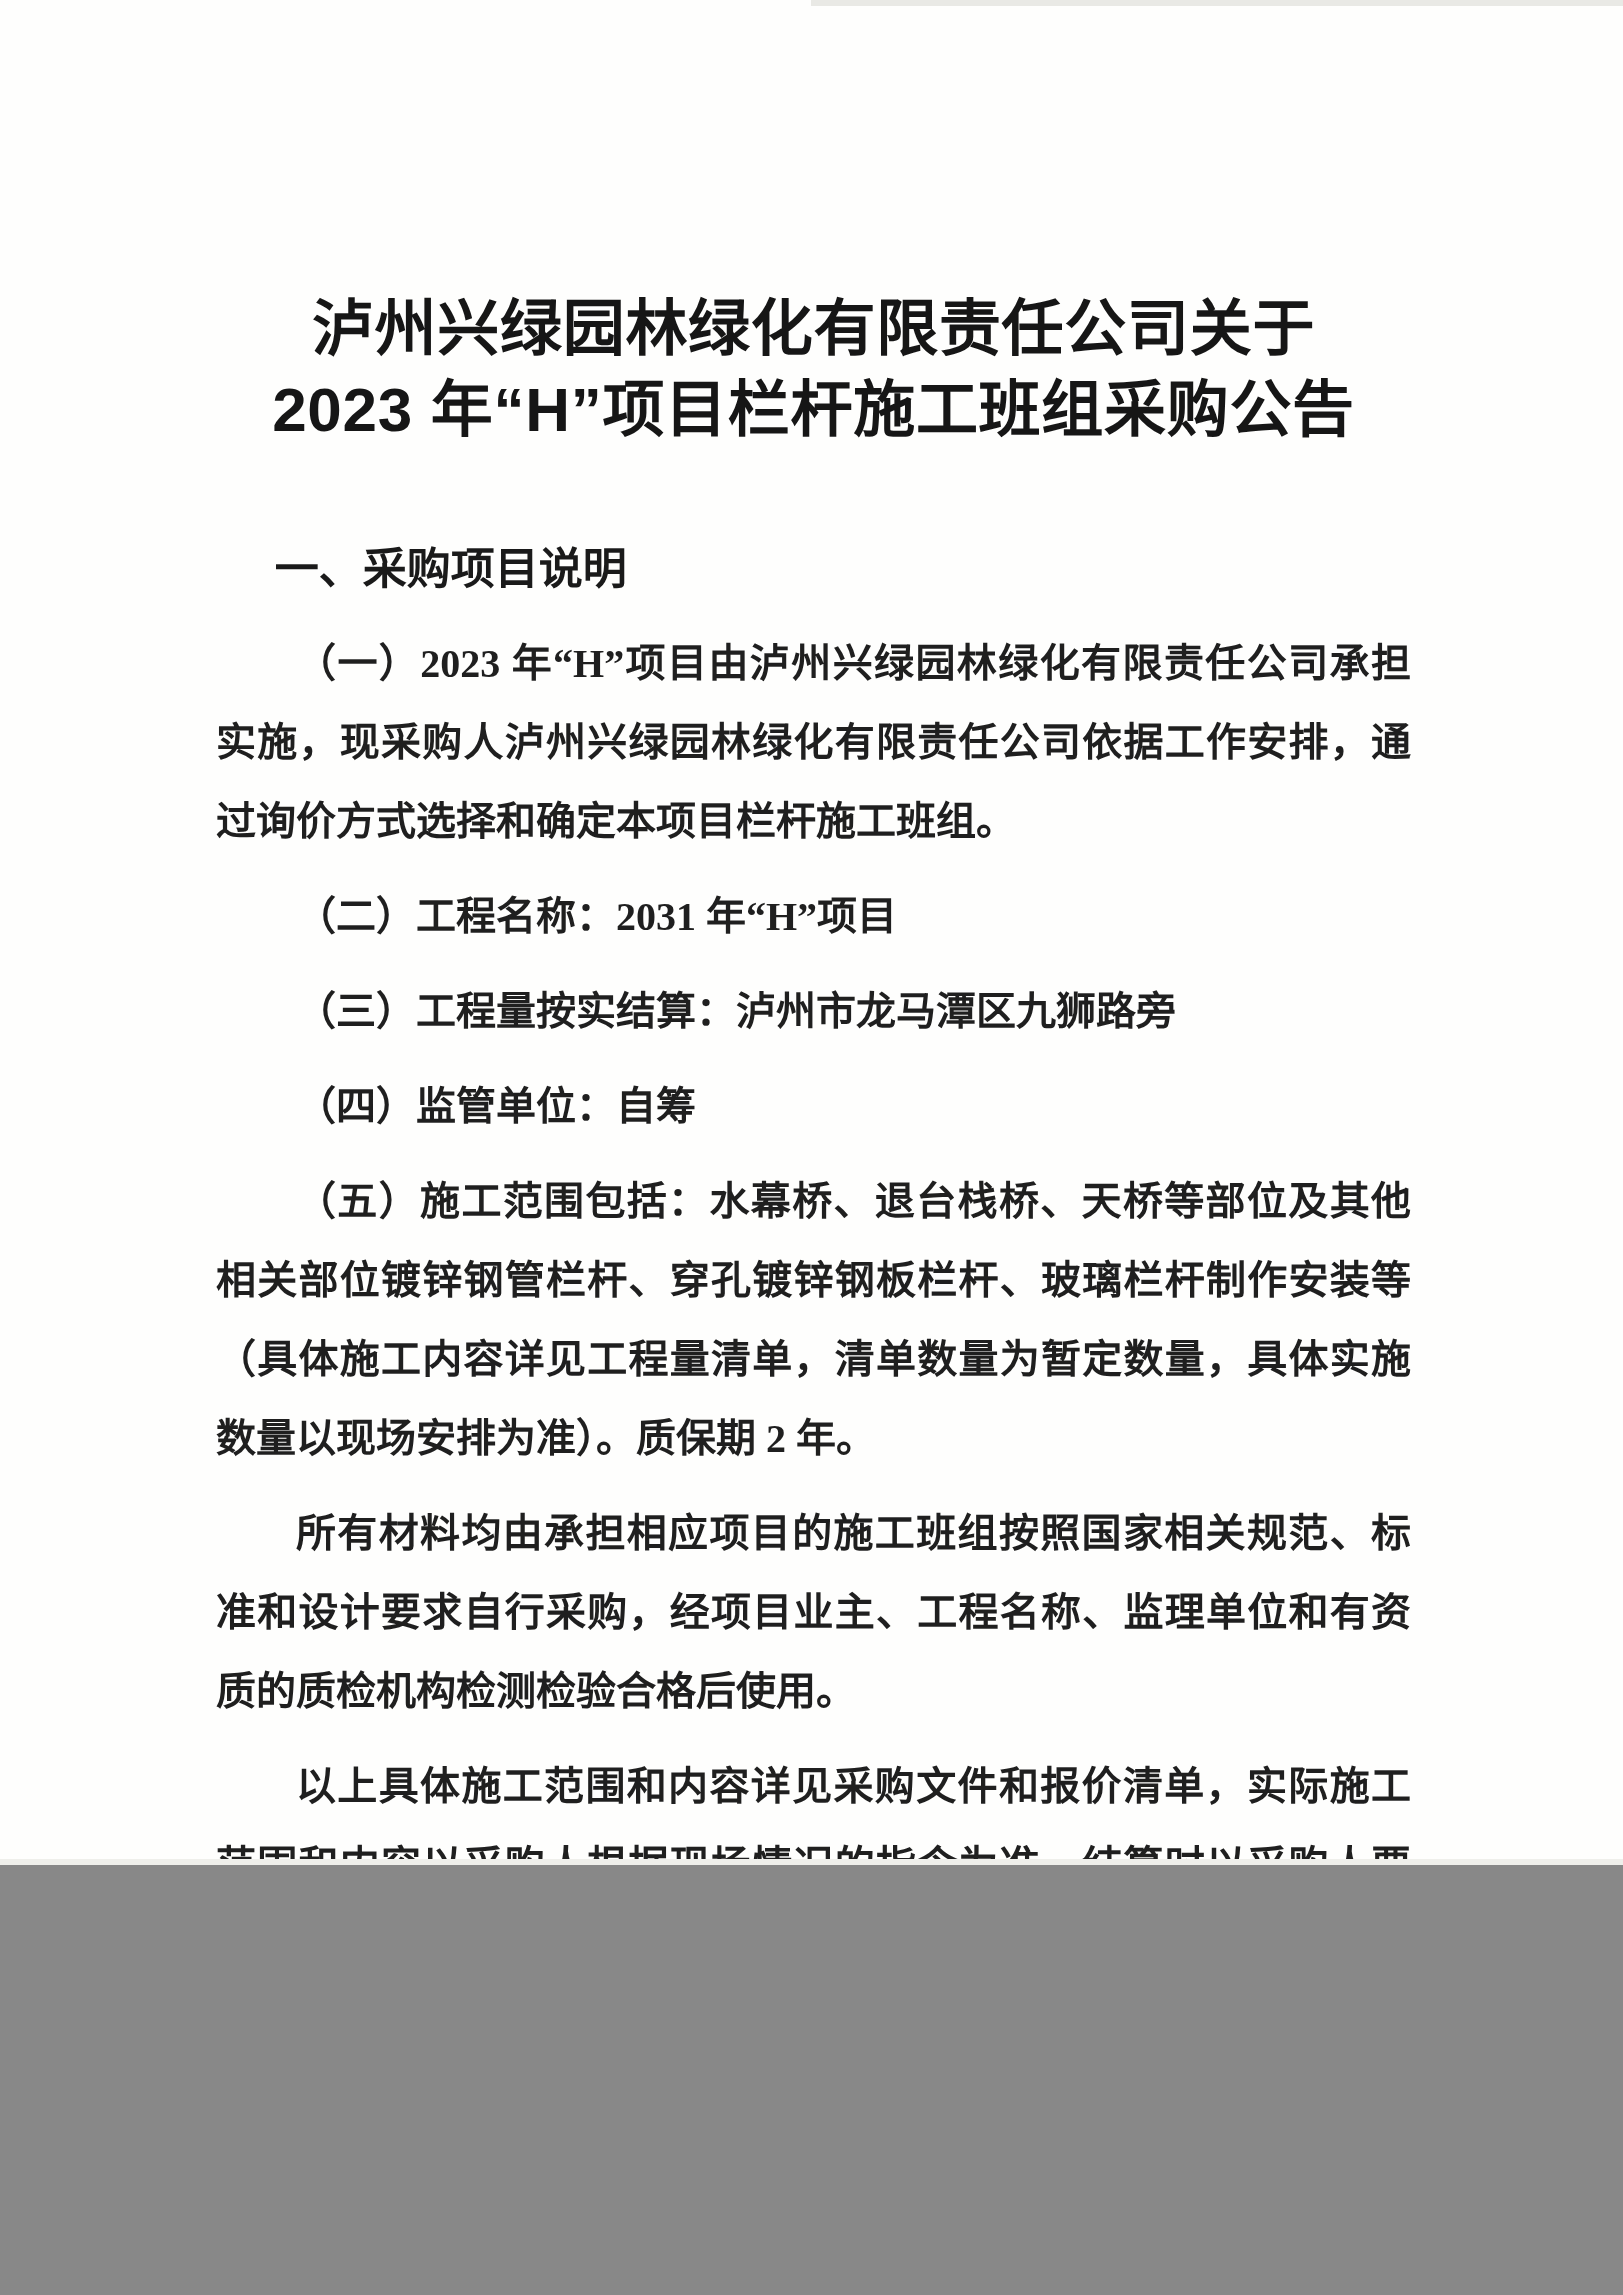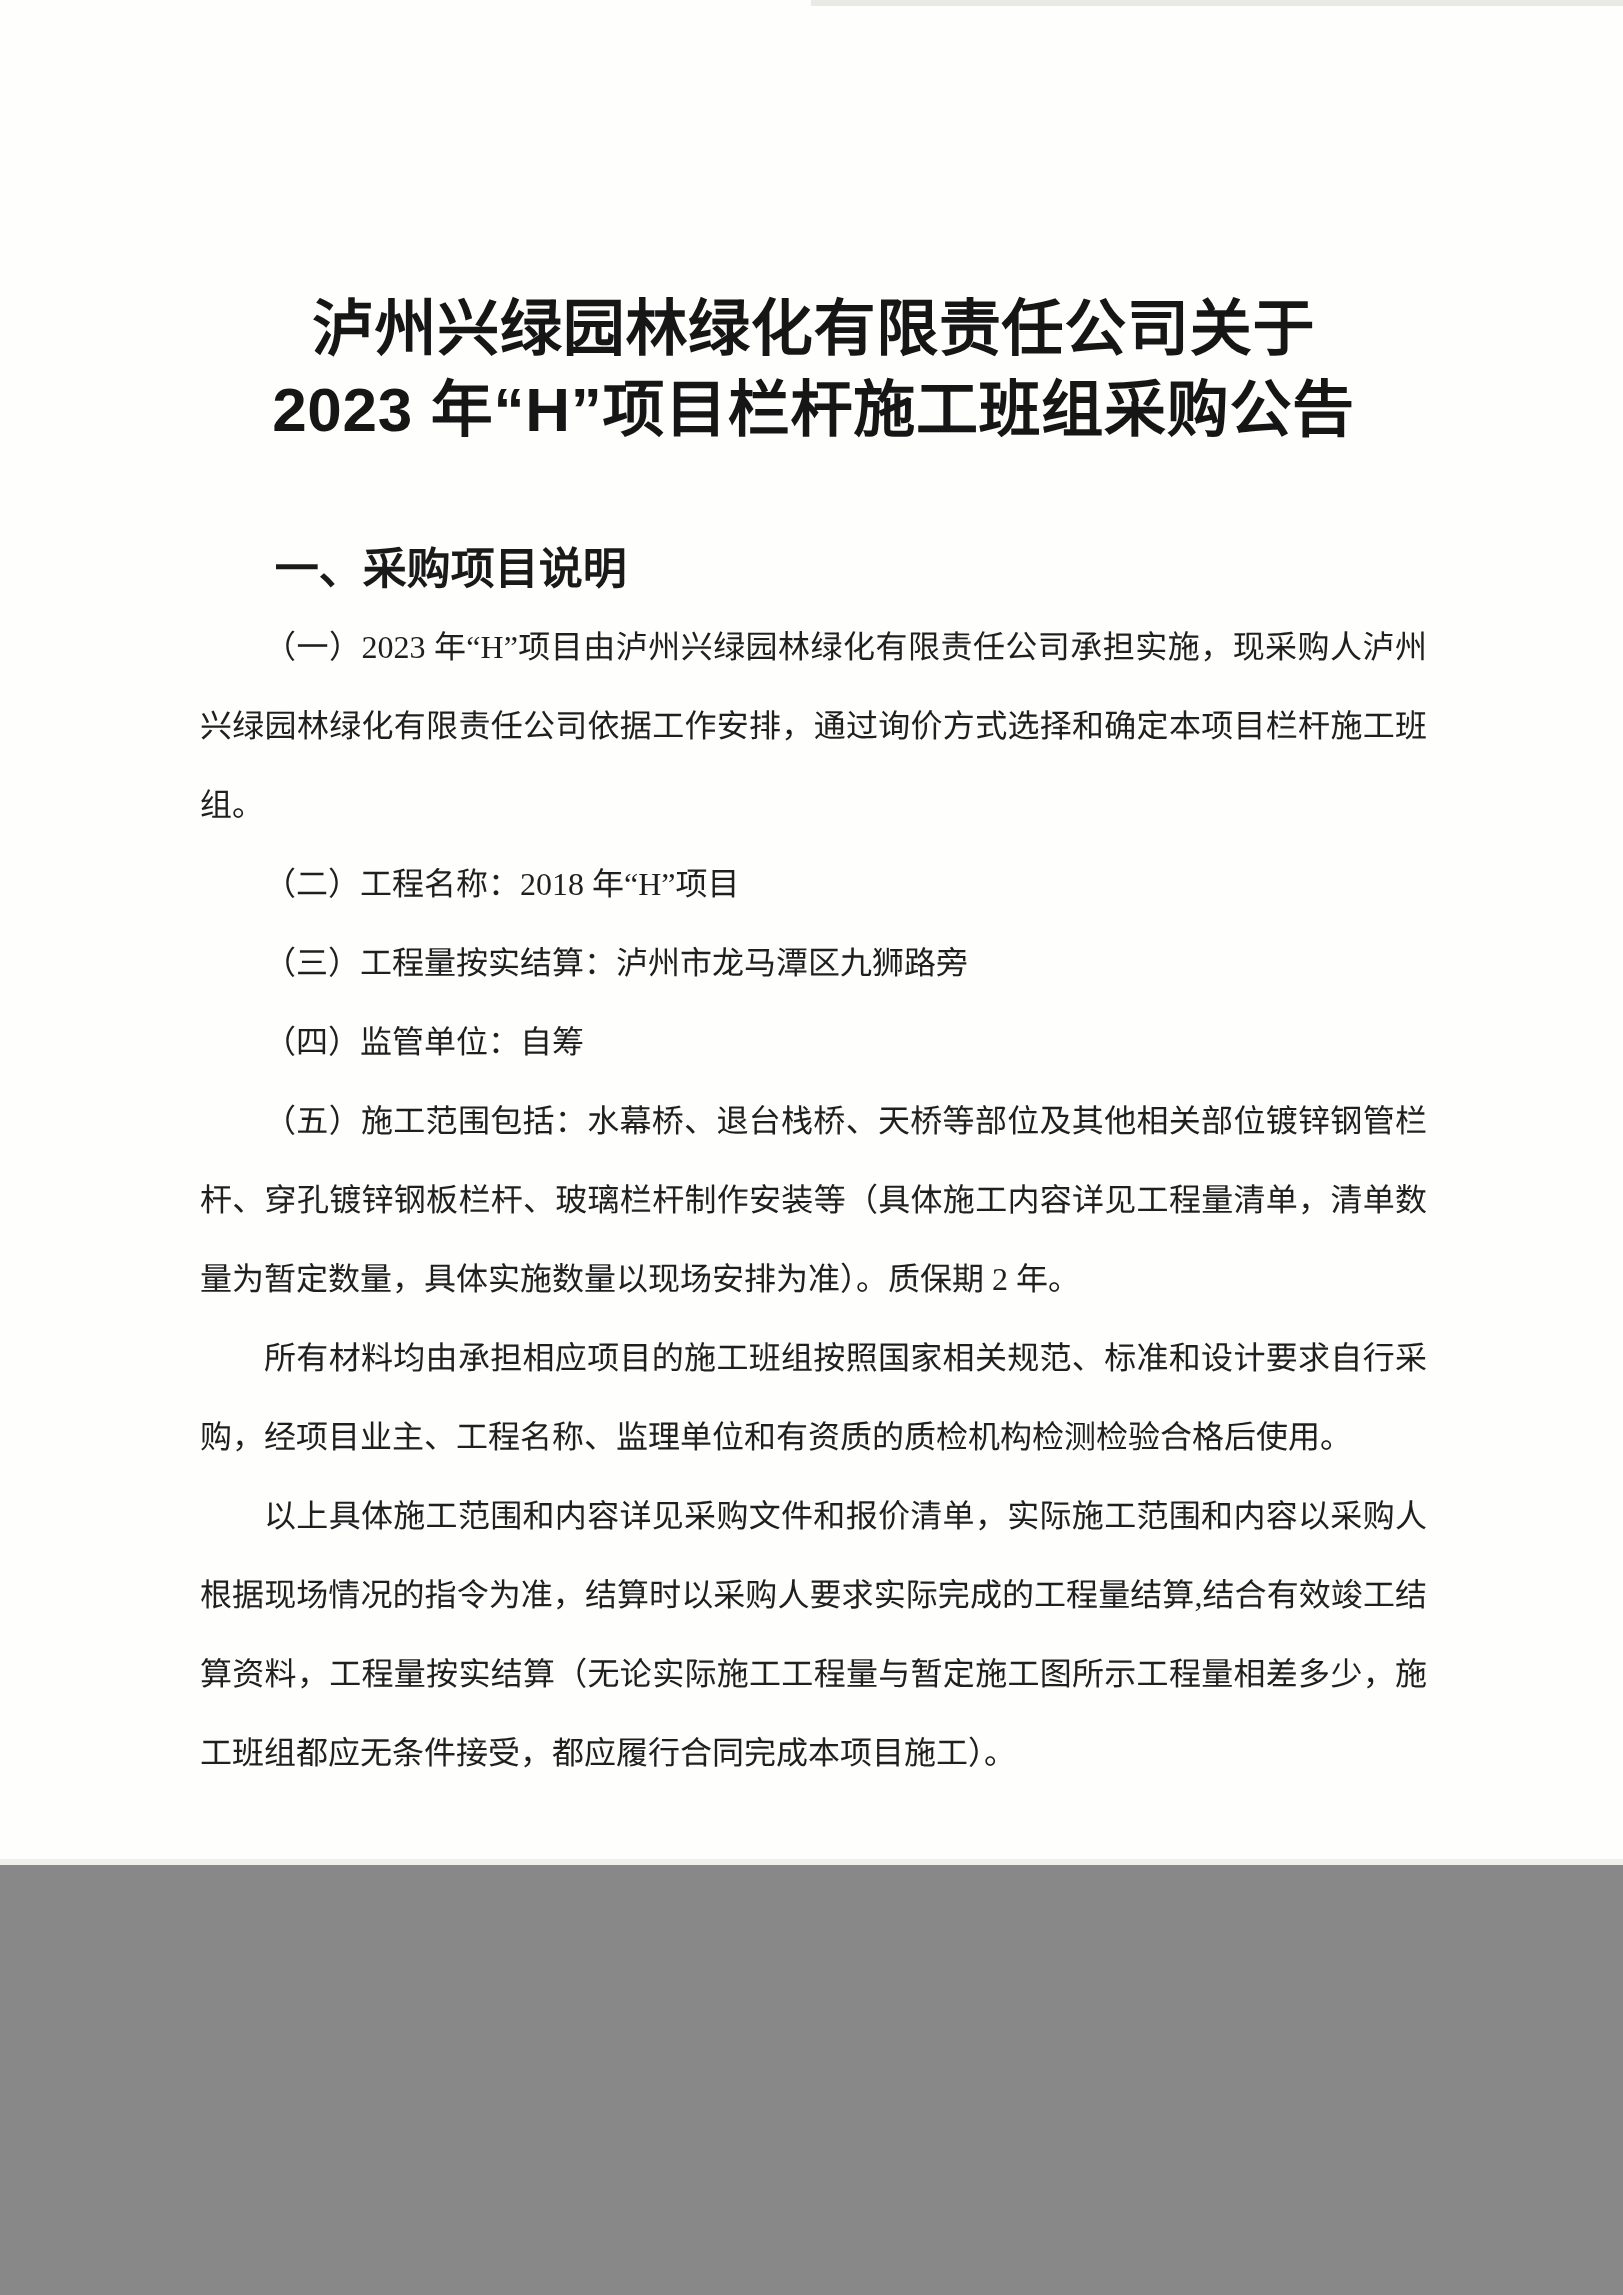--- a/index.html
+++ b/index.html
@@ -44,27 +44,28 @@
   .section-heading {
     margin-top: 79px;
     font-family: "Liberation Sans", "DejaVu Sans", sans-serif;
     font-weight: 700;
     font-size: 44px;
     line-height: 79px;
     text-indent: 1.7em;
     color: #1a1a1a;
   }
   .body-text p {
-    margin: 0;
-    font-size: 32px;
+    margin: 16px;
+    font-size: 40px;
     line-height: 79px;
     text-align: justify;
     text-indent: 2em;
     letter-spacing: 0;
     color: #1f1f1f;
+    font-weight: bold;
   }
   .page-footer {
     position: absolute;
     left: 0;
     top: 2121px;
     width: 1623px;
     text-align: center;
     font-size: 34px;
     line-height: 39px;
     color: #111;
@@ -80,21 +81,21 @@
 
   <div class="doc-title">
     <div>泸州兴绿园林绿化有限责任公司关于</div>
     <div>2023 年“H”项目栏杆施工班组采购公告</div>
   </div>
 
   <div class="section-heading">一、采购项目说明</div>
 
   <div class="body-text">
     <p>（一）2023 年“H”项目由泸州兴绿园林绿化有限责任公司承担实施，现采购人泸州兴绿园林绿化有限责任公司依据工作安排，通过询价方式选择和确定本项目栏杆施工班组。</p>
-    <p>（二）工程名称：2018 年“H”项目</p>
+    <p>（二）工程名称：2031 年“H”项目</p>
     <p>（三）工程量按实结算：泸州市龙马潭区九狮路旁</p>
     <p>（四）监管单位：自筹</p>
     <p>（五）施工范围包括：水幕桥、退台栈桥、天桥等部位及其他相关部位镀锌钢管栏杆、穿孔镀锌钢板栏杆、玻璃栏杆制作安装等（具体施工内容详见工程量清单，清单数量为暂定数量，具体实施数量以现场安排为准）。质保期 2 年。</p>
     <p>所有材料均由承担相应项目的施工班组按照国家相关规范、标准和设计要求自行采购，经项目业主、工程名称、监理单位和有资质的质检机构检测检验合格后使用。</p>
     <p>以上具体施工范围和内容详见采购文件和报价清单，实际施工范围和内容以采购人根据现场情况的指令为准，结算时以采购人要求实际完成的工程量结算,结合有效竣工结算资料，工程量按实结算（无论实际施工工程量与暂定施工图所示工程量相差多少，施工班组都应无条件接受，都应履行合同完成本项目施工）。</p>
   </div>
 
   <div class="page-footer">1</div>
 
   <div class="scan-edge-bottom"></div>

